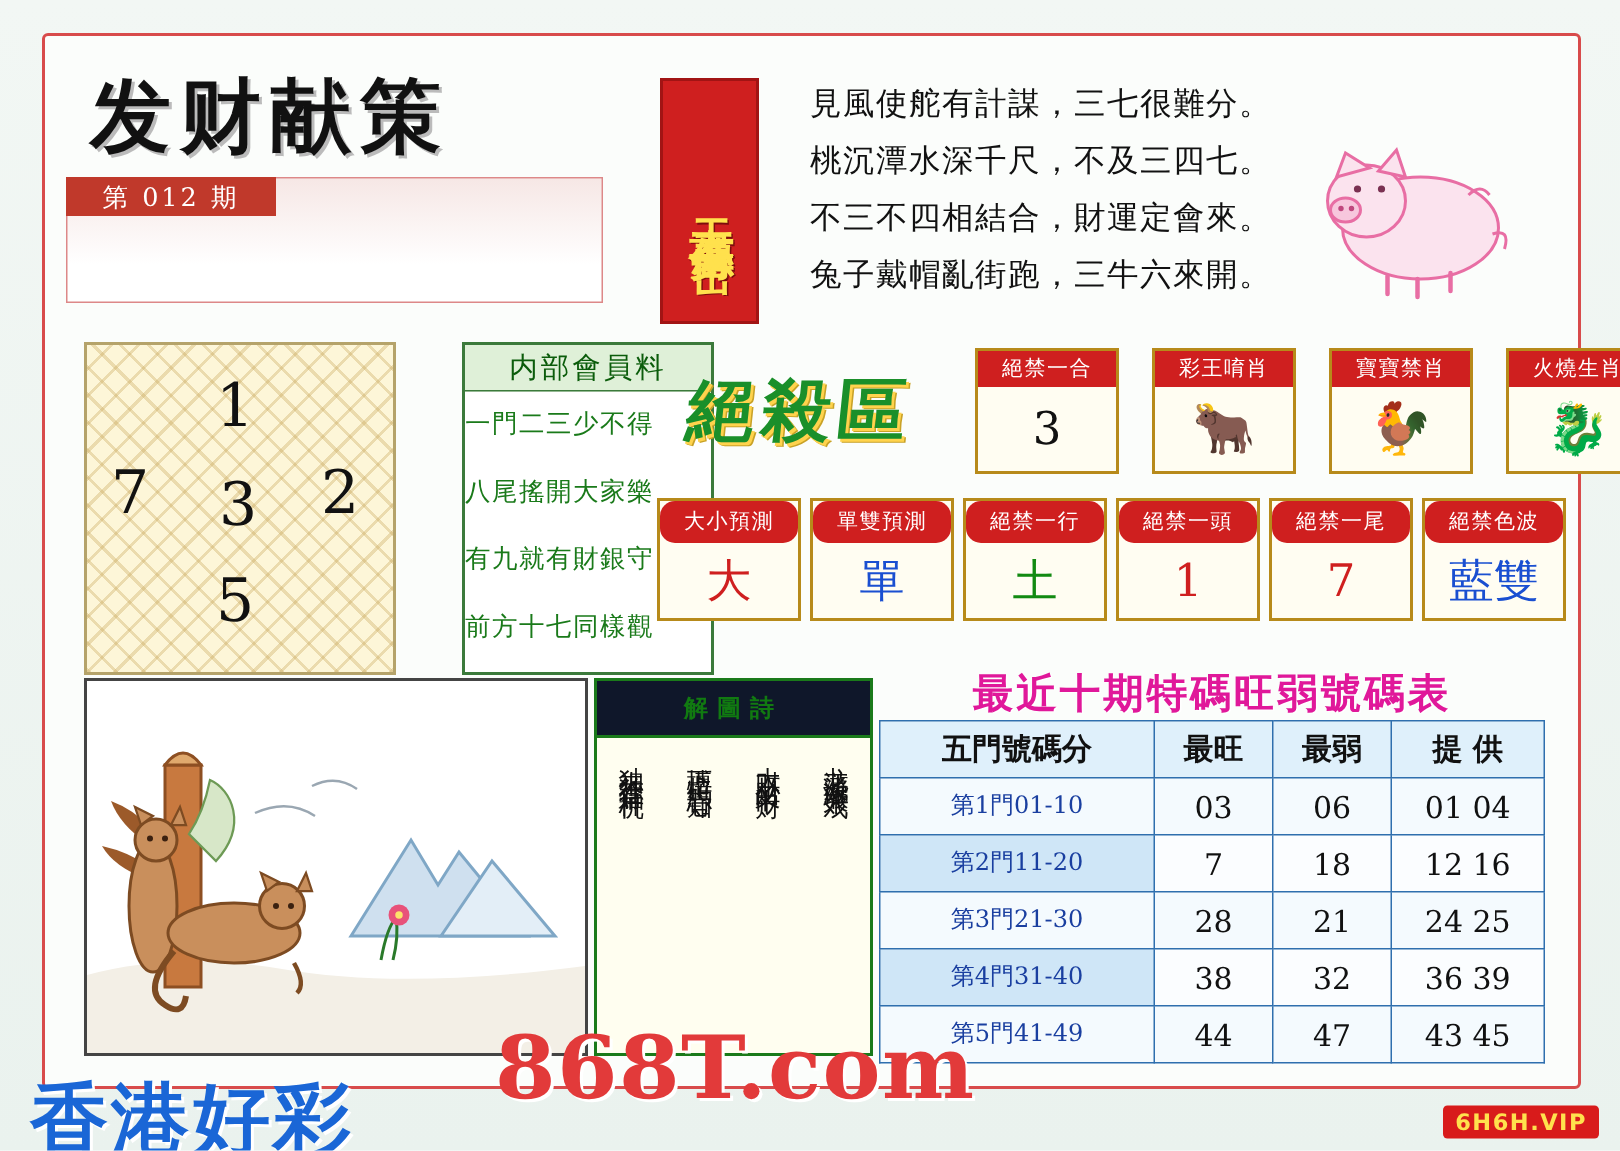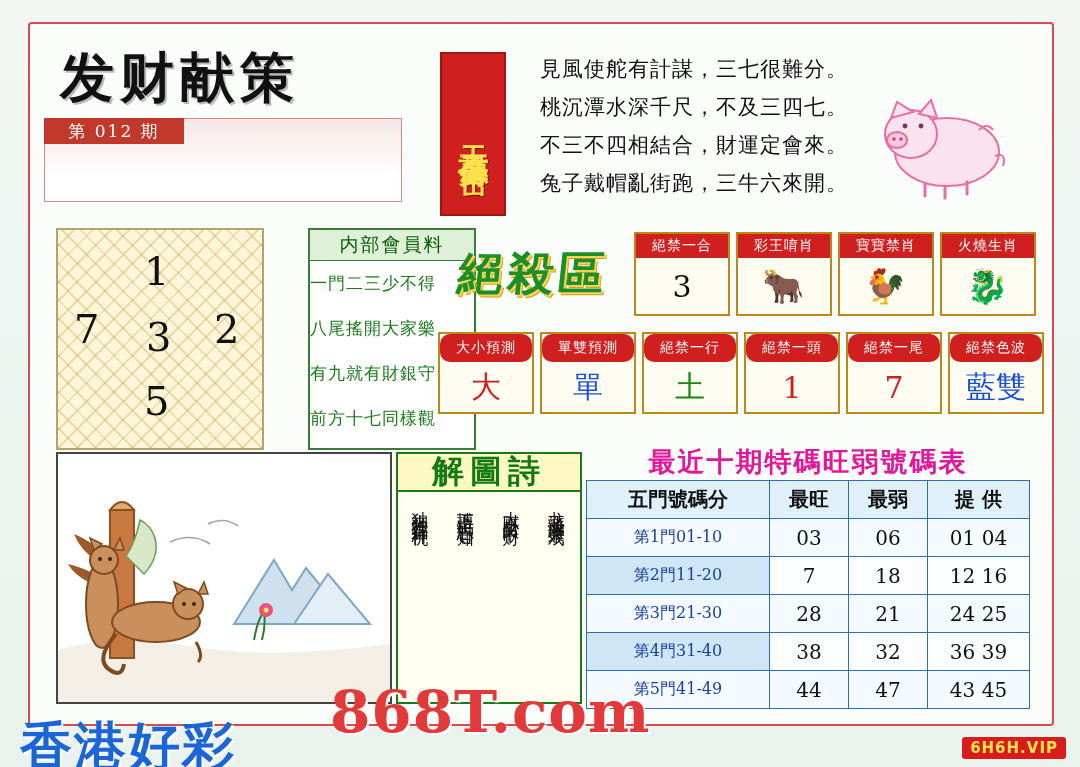--- a/index.html
+++ b/index.html
@@ -93,21 +93,21 @@
   .juesha{
     position:absolute;left:438px;top:238px;width:190px;height:72px;
     display:flex;align-items:center;justify-content:center;
     font-family:"DejaVu Serif","Liberation Serif",serif;
     font-size:46px;font-weight:bold;color:#1a8f2a;letter-spacing:4px;
     text-shadow:2px 2px 0 #ffd34d,3px 3px 0 #c9a227;
     transform:skewX(-6deg);
   }
   
   .zrow{position:absolute;left:634px;top:232px;display:flex;gap:6px;}
-  .zcell{width:92px;border:2px solid #b78a1a;background:#fffdf2;}
+  .zcell{width:92px;border:2px solid #b78a1a;background:#fffdf2;margin-left:16px;}
   .zcell .zh{
     height:24px;background:#cf1f1f;color:#fff;font-size:14px;
     display:flex;align-items:center;justify-content:center;letter-spacing:1px;
     font-family:"DejaVu Serif","Liberation Serif",serif;
   }
   .zcell .zb{height:56px;display:flex;align-items:center;justify-content:center;
     font-family:"DejaVu Serif","Liberation Serif",serif;font-size:30px;color:#111;}
   .zcell .zb .emo{font-size:34px;line-height:1;}
   
   .prow{position:absolute;left:438px;top:332px;display:flex;gap:6px;}
@@ -129,24 +129,24 @@
   .picture{
     position:absolute;left:56px;top:452px;width:332px;height:248px;
     border:2px solid #444;background:#fff;overflow:hidden;
   }
   
   .jietu{
     position:absolute;left:396px;top:452px;width:182px;height:248px;
     border:2px solid #1a7a1a;background:#fffef0;
   }
   .jietu .jt{
-    height:36px;background:#fef9c3;border-bottom:2px solid #1a7a1a;
-    display:flex;align-items:center;justify-content:center;
-    font-family:"DejaVu Serif","Liberation Serif",serif;
-    font-size:32px;font-weight:bold;color:#117a11;letter-spacing:6px;
+    height:36px;background:#0f172a;border-bottom:2px solid #1a7a1a;
+    display:flex;align-items:center;justify-content:center;
+    font-family:"DejaVu Serif","Liberation Serif",serif;
+    font-size:16px;font-weight:bold;color:#117a11;letter-spacing:6px;
   }
   .jietu .cols{display:flex;justify-content:space-around;padding-top:6px;}
   .jietu .col{
     writing-mode:vertical-rl;
     font-family:"DejaVu Serif","Liberation Serif",serif;
     font-size:17px;color:#111;letter-spacing:3px;height:196px;
   }
   
   .tbl-title{
     position:absolute;left:586px;top:444px;width:444px;text-align:center;

